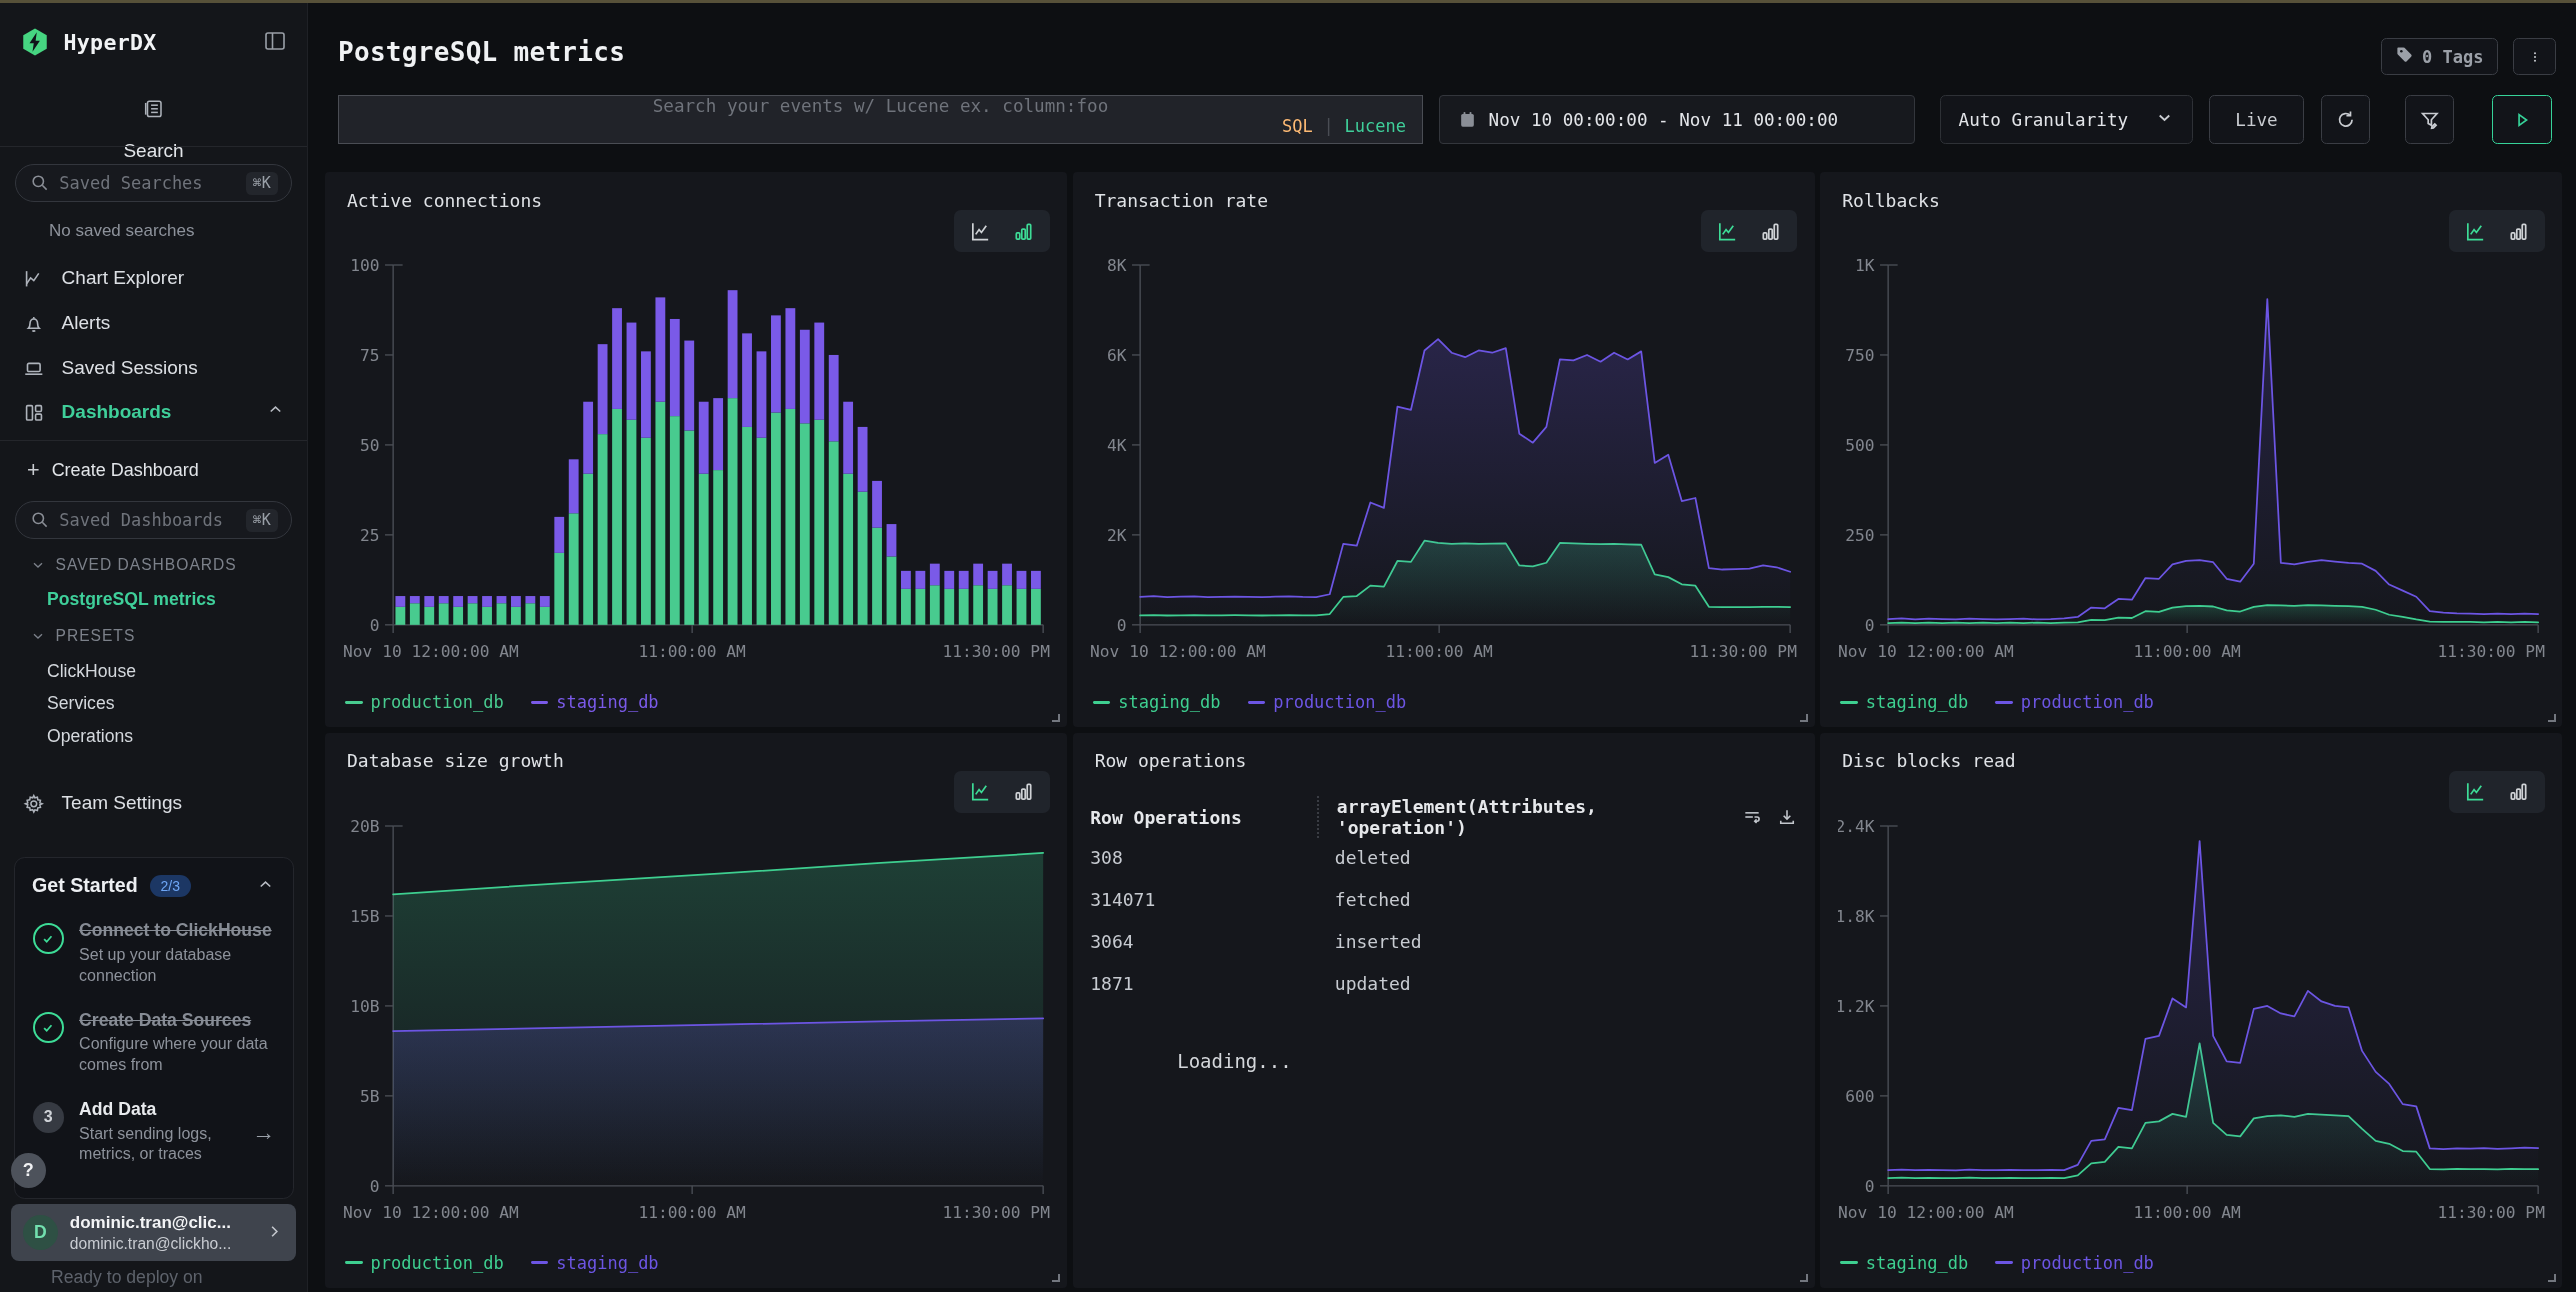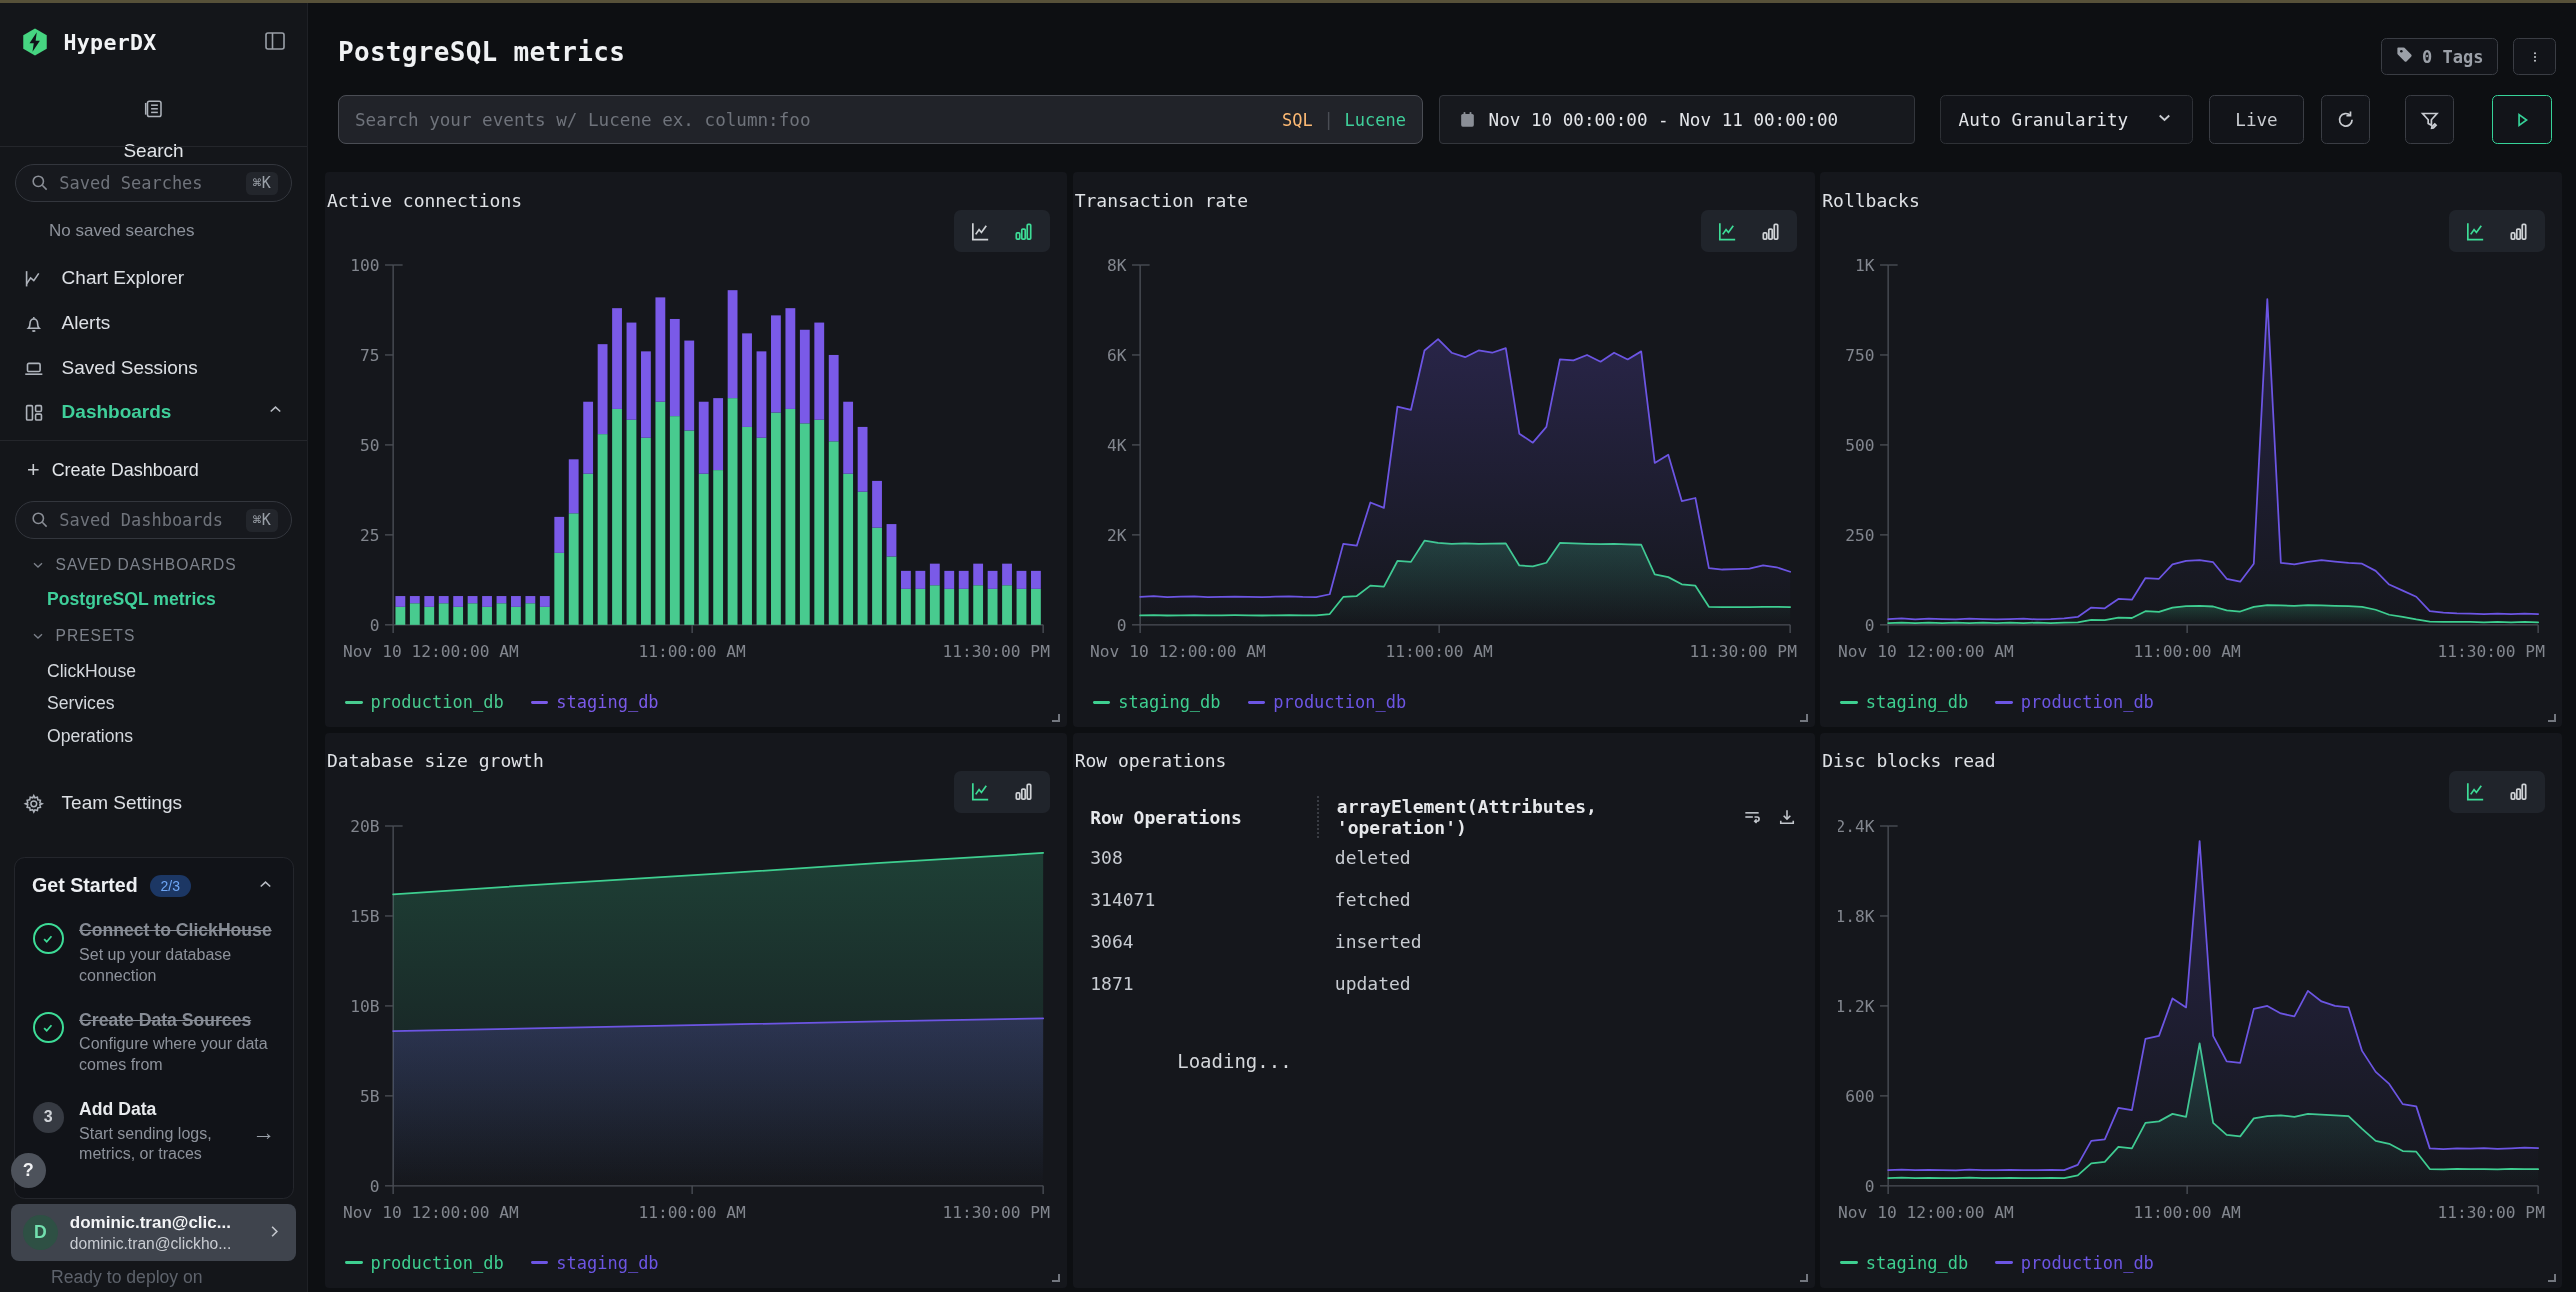--- a/index.html
+++ b/index.html
@@ -62,38 +62,38 @@
   #banner-frag { position:absolute; left:51px; top:1264px; font-size:17.6px; color:#5D626B; z-index:1; }
 
   
   #main { position:absolute; left:310px; top:3.4px; right:0; bottom:0; }
   #page-title { position:absolute; left:28px; top:34px; font-size:26px; font-weight:600; color:#F0F2F4; letter-spacing:0.3px; }
   .hbtn { position:absolute; top:35px; height:37px; border:1.4px solid #3A3D44; border-radius:5.4px; background:#121419; display:flex; align-items:center; gap:8px; padding:0 13.5px; color:#9BA0A8; cursor:pointer; }
   #tags-btn { right:78px; font-size:17px; font-weight:700; }
   #kebab-btn { right:20px; width:43px; justify-content:center; color:#C9CCD1; }
 
   #filter-row { position:absolute; left:28px; top:92px; right:20px; height:49px; }
-  #search-box { position:absolute; left:0; top:0; width:1085px; height:49px; background:#212329; border:1.4px solid #4A4D54; border-radius:8px; display:flex; align-items:center; padding:0 16px; }
+  #search-box { position:absolute; left:0; top:0; width:1085px; height:49px; background:#212329; border:1.4px solid #4A4D54; border-radius:0; display:flex; align-items:center; padding:0 16px;flex-direction:column; }
   #search-box .ph { font-size:17.6px; color:#6F737B; }
   #lang-toggle { margin-left:auto; display:flex; gap:10.8px; align-items:center; font-size:17px; }
   #lang-toggle .sql { color:#fdba74; } #lang-toggle .sep { color:#4A4D54; } #lang-toggle .lucene { color:#3FCF9A; }
   #date-box { position:absolute; left:1101px; top:0; width:476px; height:49px; background:#17191E; border:1.4px solid #33363C; border-radius:4px; display:flex; align-items:center; gap:12px; padding:0 17.6px; color:#E3E5E9; font-size:17.6px; }
   #date-box .cal { color:#8A8E96; display:flex; }
   #gran-box { position:absolute; left:1602px; top:0; width:253px; height:49px; background:#121419; border:1.4px solid #2E3136; border-radius:5.4px; display:flex; align-items:center; padding:0 17.6px; color:#E3E5E9; font-size:17.6px; cursor:pointer; }
   #gran-box .chev { margin-left:auto; color:#C9CCD1; }
   .sqbtn { position:absolute; top:0; height:49px; background:#121419; border:1.4px solid #3A3D44; border-radius:5.4px; display:flex; align-items:center; justify-content:center; color:#C9CCD1; cursor:pointer; }
   #live-btn { left:1871px; width:95px; font-size:17.6px; }
   #refresh-btn { left:1983px; width:49px; }
   #funnel-btn { left:2067px; width:49px; }
   #play-btn { left:2154px; width:60px; border-color:#36D399; color:#36D399; }
 
   
   #grid { position:absolute; left:15px; top:169px; right:13.5px; display:grid; grid-template-columns:repeat(3,1fr); grid-auto-rows:555px; gap:5.4px; }
   .panel { position:relative; background:#15171C; border-radius:4px; overflow:hidden; }
-  .p-title { position:absolute; top:17.6px; left:2px; font-size:18px; font-weight:500; color:#DFE2E6; font-family:"DejaVu Sans Mono","Liberation Mono",monospace; }
+  .p-title { position:absolute; top:17.6px; left:22px; font-size:18px; font-weight:500; color:#DFE2E6; font-family:"DejaVu Sans Mono","Liberation Mono",monospace; }
   .toggle { position:absolute; top:38px; right:17.6px; background:#20242B; border-radius:6.8px; padding:9.5px 15px; display:flex; gap:20px; z-index:3; }
   .ticon { color:#CFD2D6; display:flex; cursor:pointer; }
   .ticon.act { color:#3DDC97; }
   .chart-svg { position:absolute; left:17.6px; top:70px; }
   svg text { font-family:"DejaVu Sans Mono","Liberation Mono",monospace; fill:#82868E; font-size:24px; }
   .legend { position:absolute; left:20px; bottom:15px; display:flex; gap:27px; align-items:center; }
   .lg-item { display:flex; gap:8px; align-items:center; font-size:17px; font-family:"DejaVu Sans Mono","Liberation Mono",monospace; }
   .lg-dash { width:17.6px; height:2.7px; border-radius:1.4px; }
   .resize { position:absolute; right:6.8px; bottom:5.4px; width:8px; height:8px; border-right:2px solid #73777F; border-bottom:2px solid #73777F; cursor:nwse-resize; }
 

